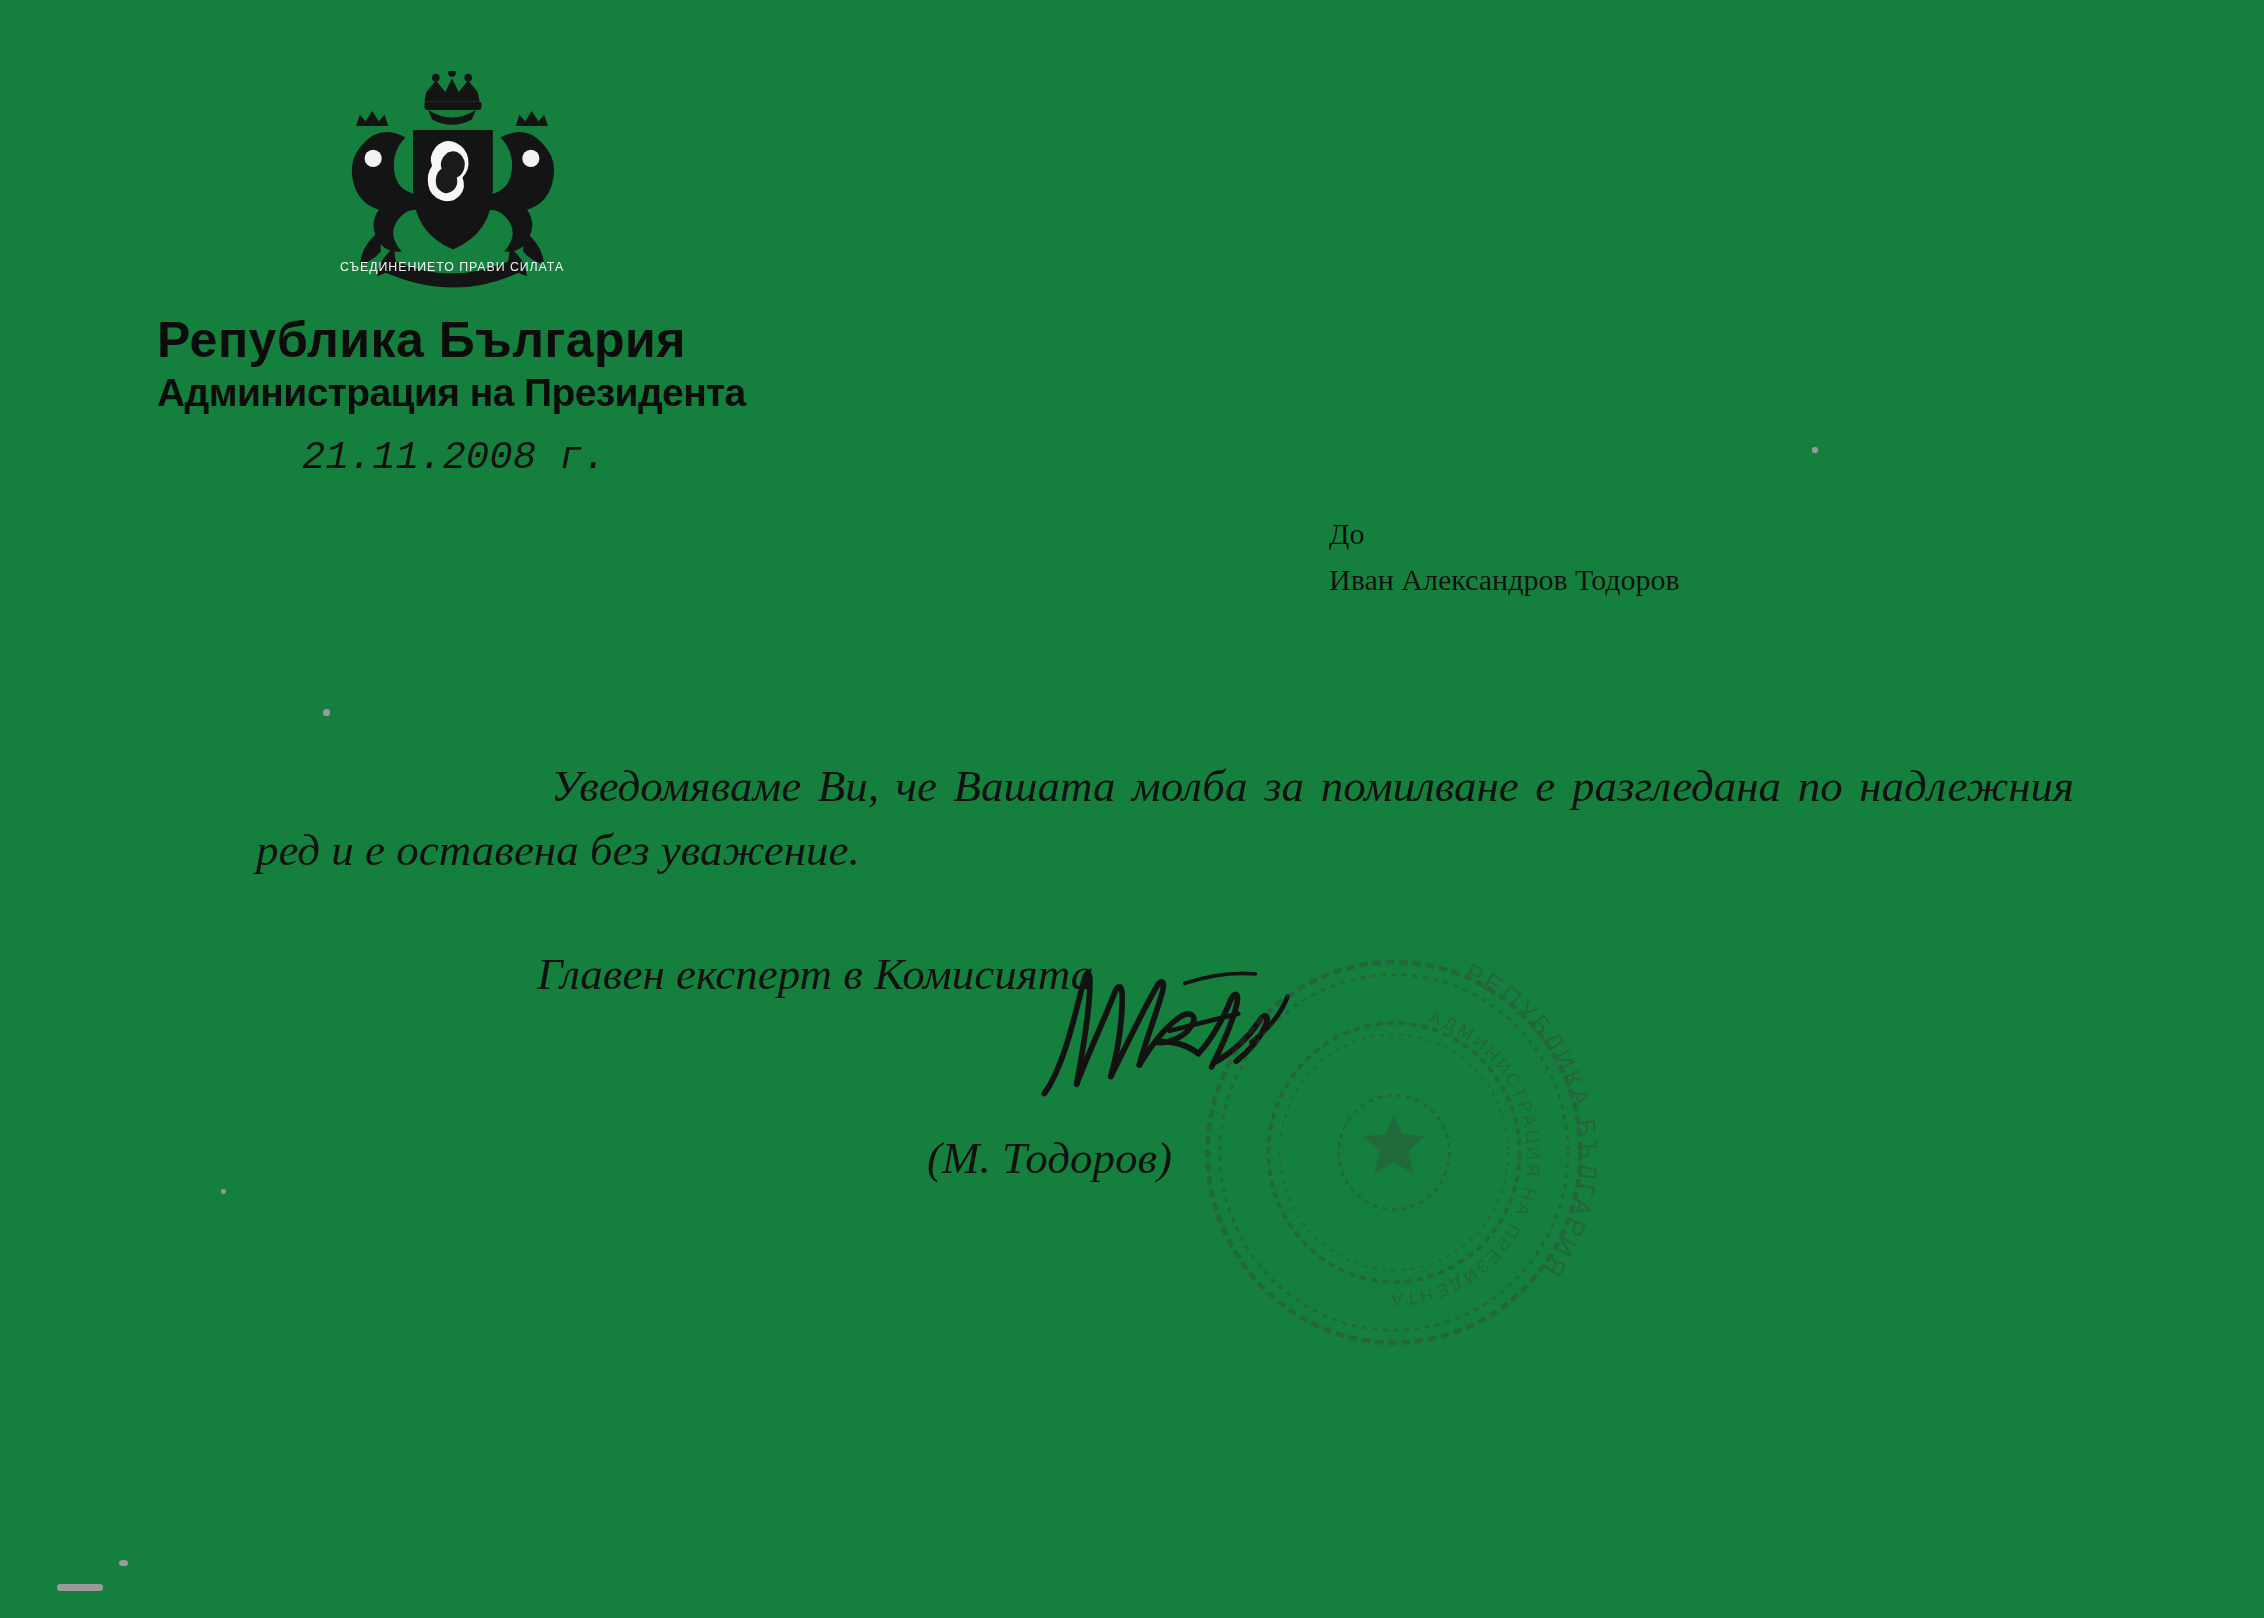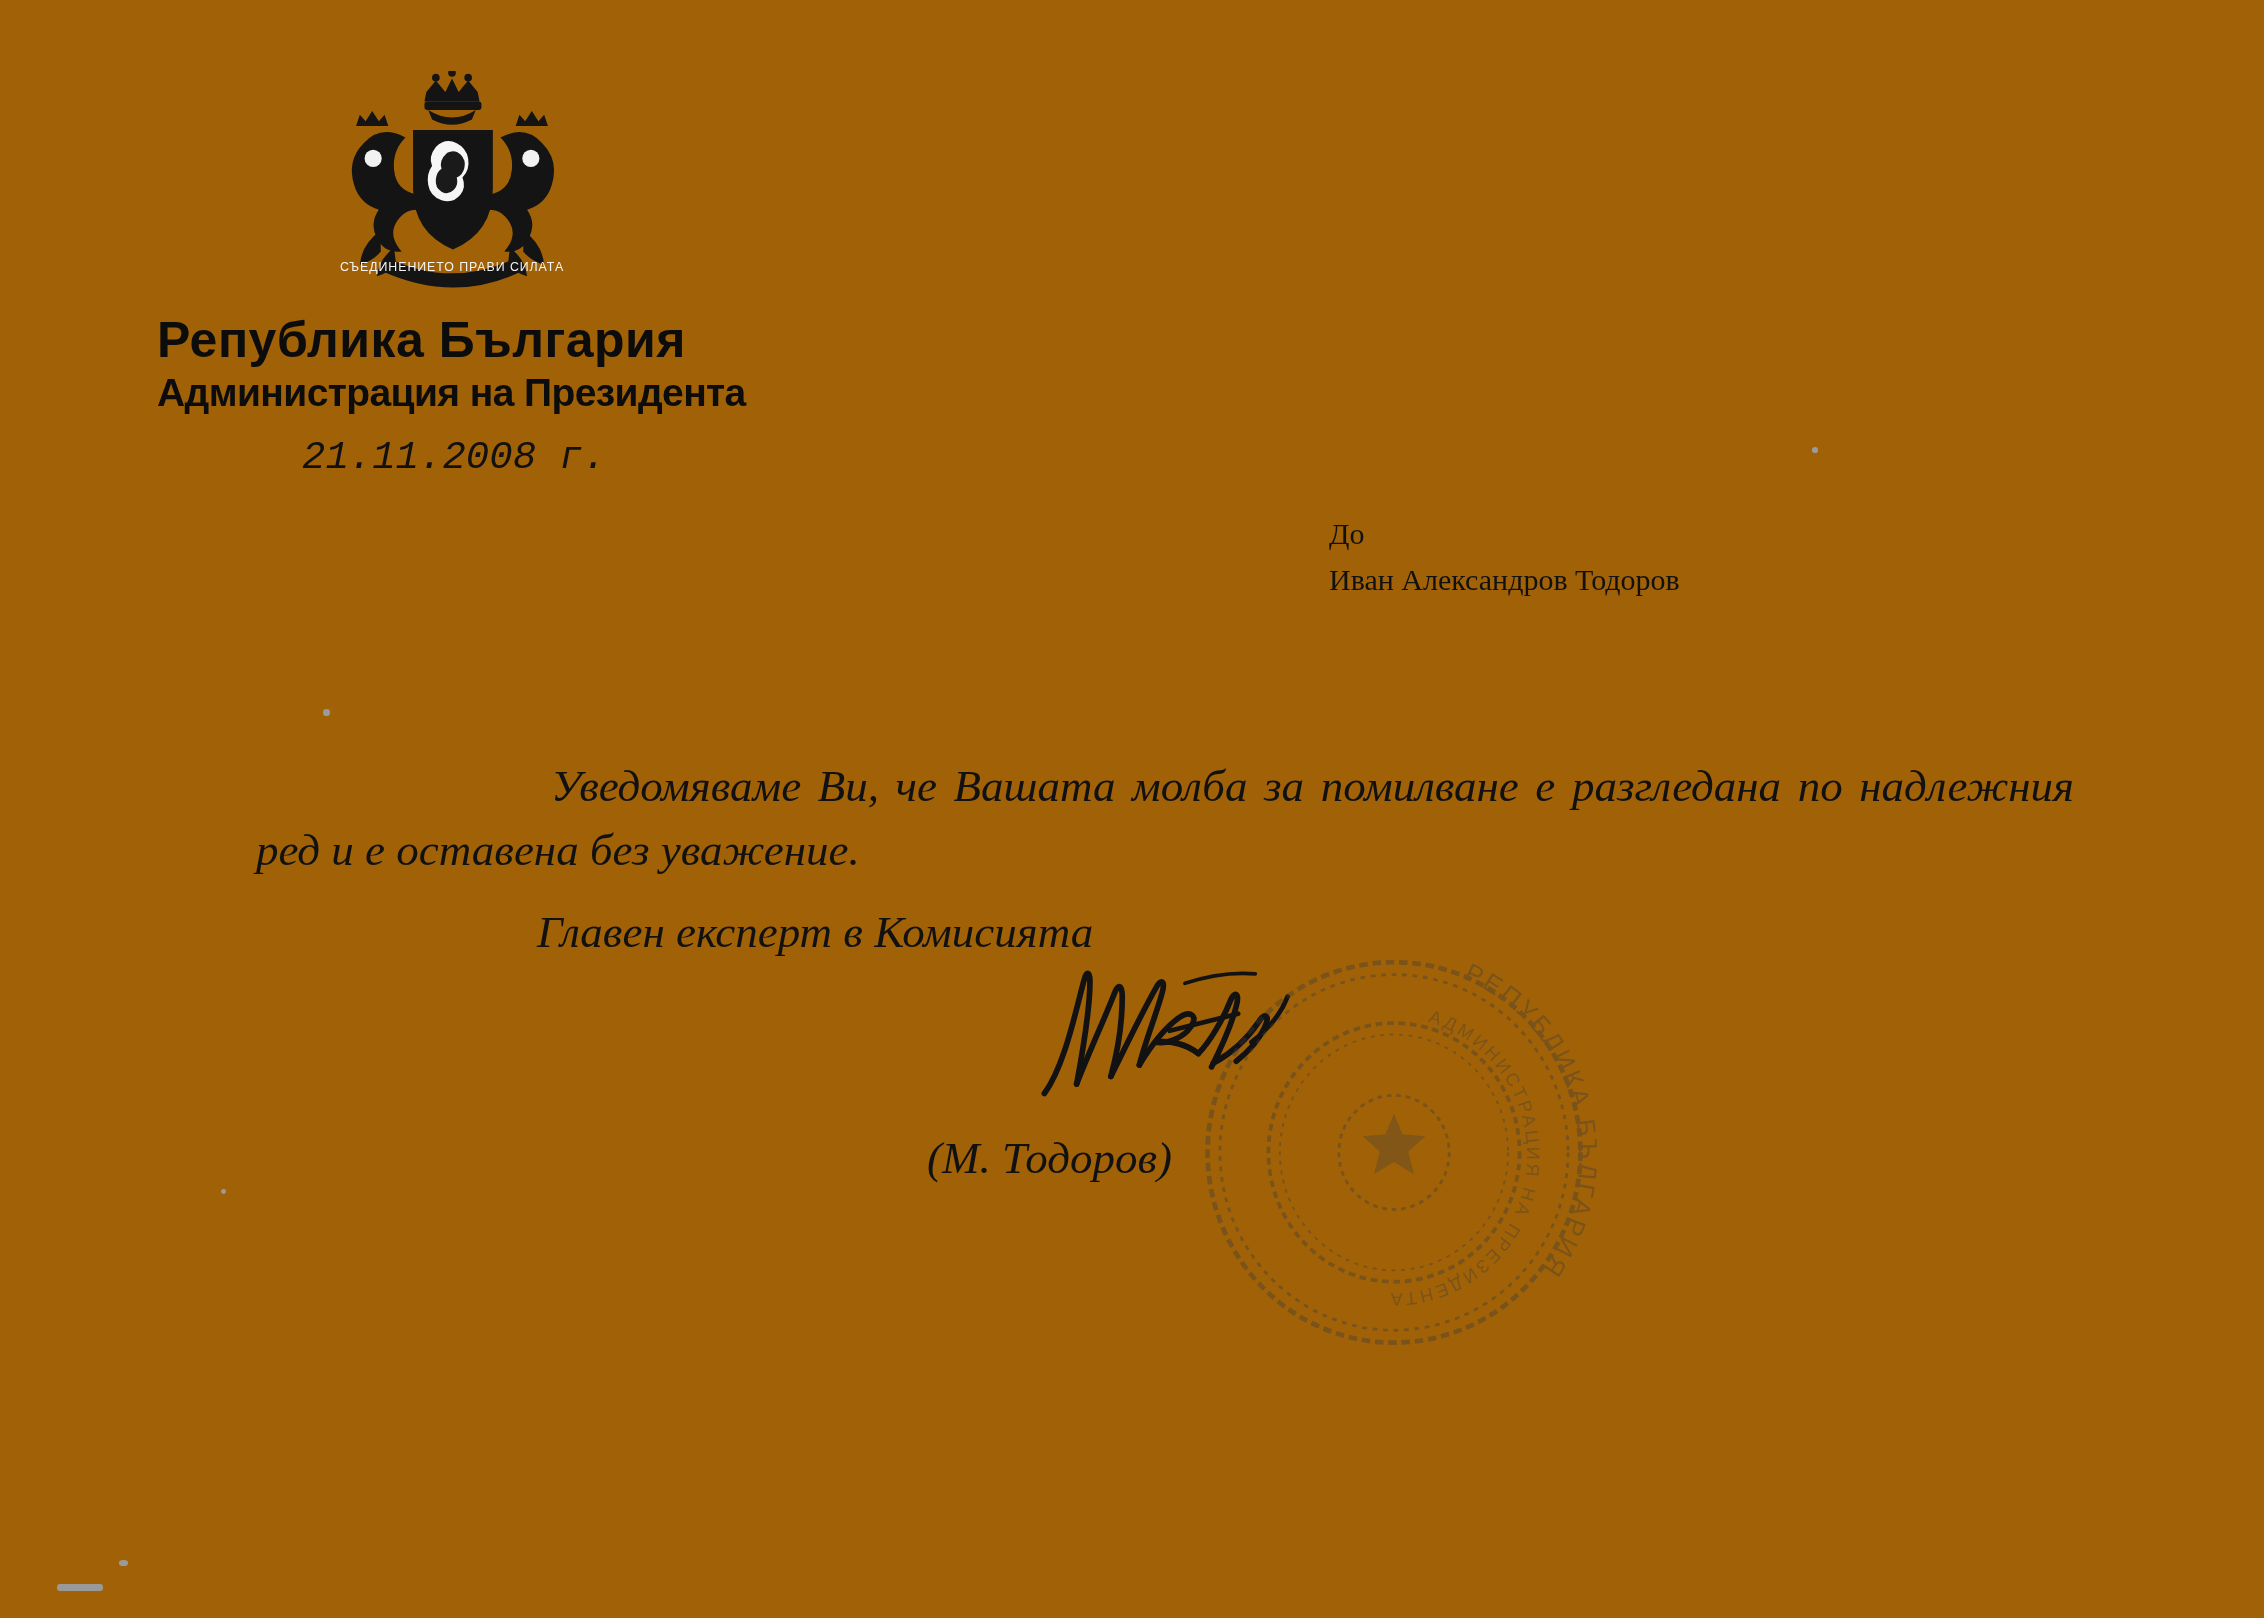--- a/index.html
+++ b/index.html
@@ -12,21 +12,21 @@
     height: 1619px;
     position: relative;
     font-family: "Liberation Serif", serif;
     color: #111111;
     overflow: hidden;
   }
 
   .page {
     position: absolute;
     inset: 0;
-    background: #a16207;
+    background: #15803d;
   }
 
   
   .emblem {
     position: absolute;
     left: 314px;
     top: 71px;
     width: 276px;
     height: 228px;
   }
@@ -99,21 +99,21 @@
     font-size: 45px;
     line-height: 1.42;
     text-align: justify;
   }
   .body-text p { margin: 4px; text-indent: 295px; }
 
   
   .sig-block {
     position: absolute;
     left: 537px;
-    top: 900px;
+    top: 942px;
     font-style: italic;
     font-size: 45px;
     line-height: 1.45;
   }
   .sig-line2 { margin-left: -5.7px; }
   .sig-name {
     position: absolute;
     left: 927px;
     top: 1132px;
     font-style: italic;

